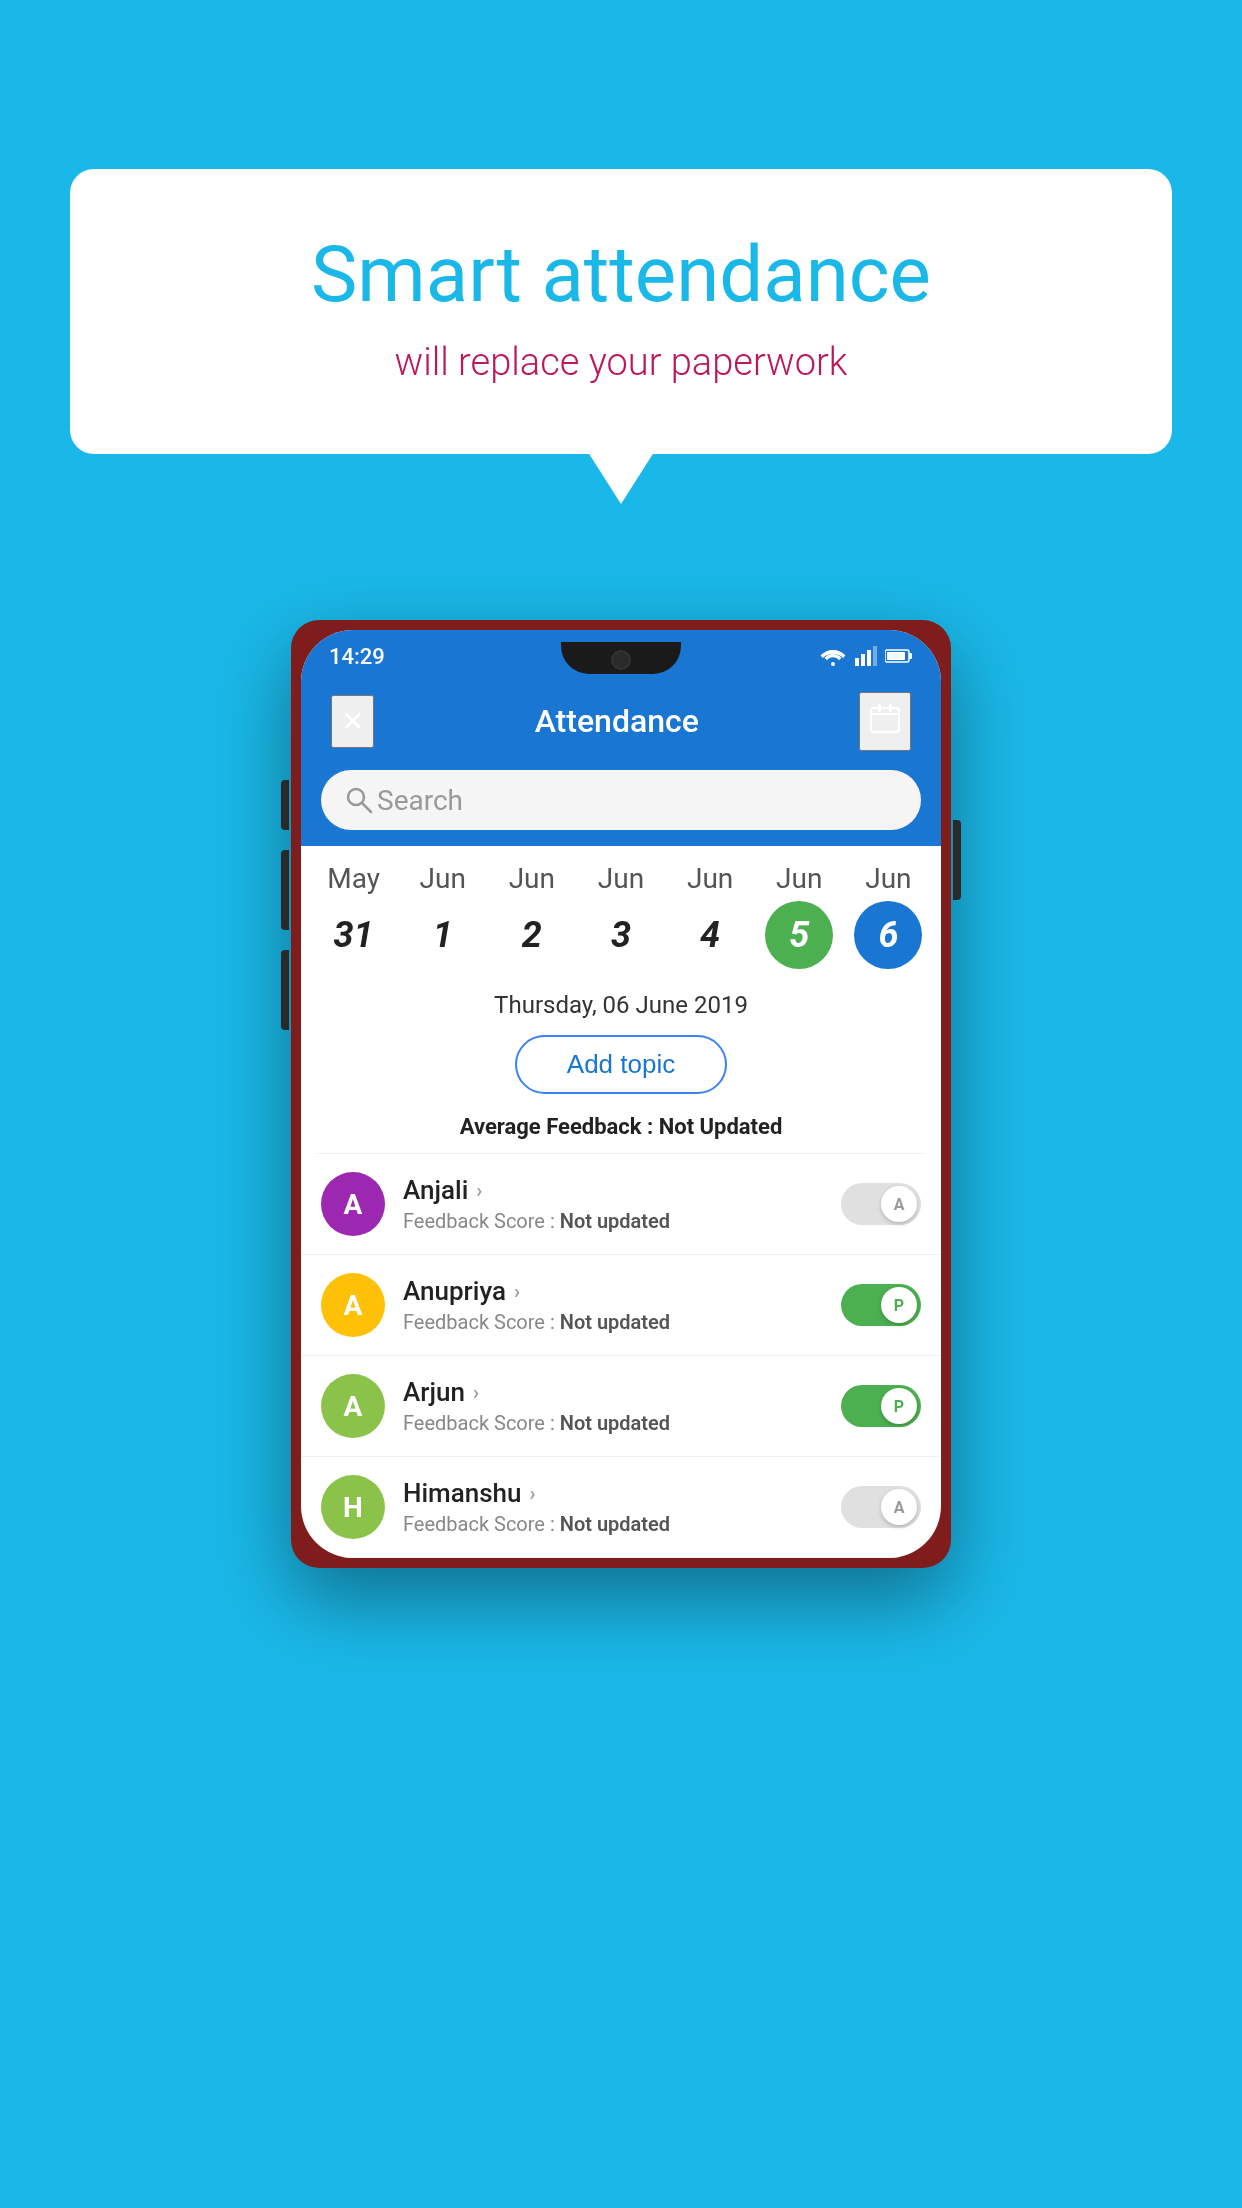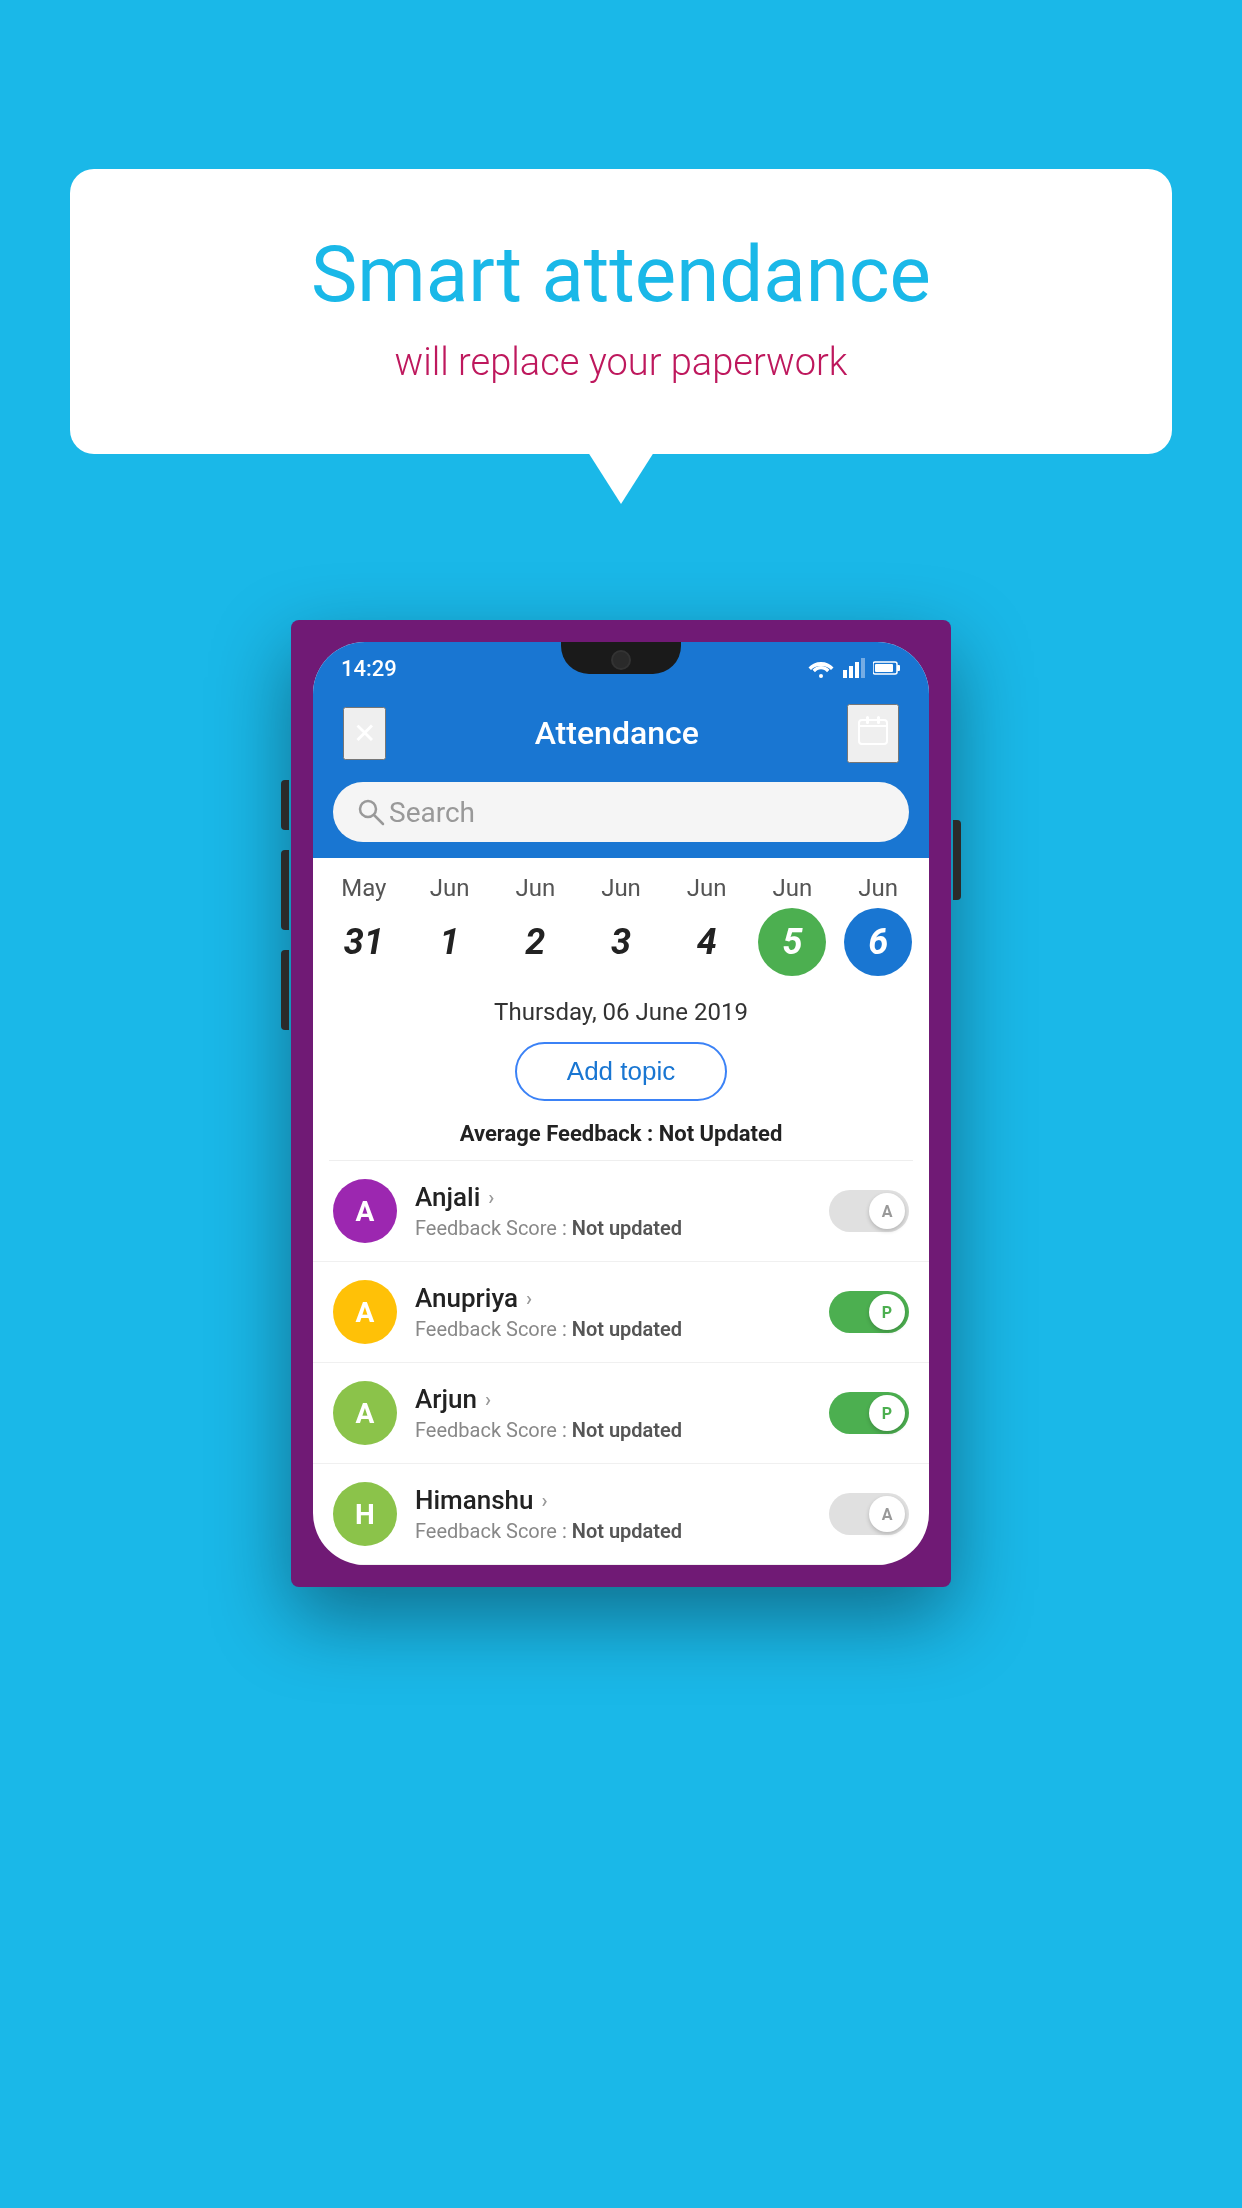--- a/index.html
+++ b/index.html
@@ -58,23 +58,23 @@
     
     .phone-wrapper {
       position: absolute;
       top: 620px;
       left: 50%;
       transform: translateX(-50%);
       width: 660px;
     }
 
     .phone-outer {
-      background: #701a75;
-      border-radius: 8px;
-      padding: 22px;
+      background: #7f1d1d;
+      border-radius: 28px;
+      padding: 10px;
       box-shadow: 0 30px 80px rgba(0,0,0,0.4);
       position: relative;
     }
 
     
     .phone-notch {
       position: absolute;
       top: 22px;
       left: 50%;
       transform: translateX(-50%);
@@ -182,21 +182,21 @@
 
     .cal-day {
       flex: 1;
       display: flex;
       flex-direction: column;
       align-items: center;
       gap: 6px;
     }
 
     .cal-month {
-      font-size: 24px;
+      font-size: 28px;
       color: #555;
     }
 
     .cal-date {
       font-size: 36px;
       font-weight: 700;
       color: #222;
       width: 68px;
       height: 68px;
       display: flex;

